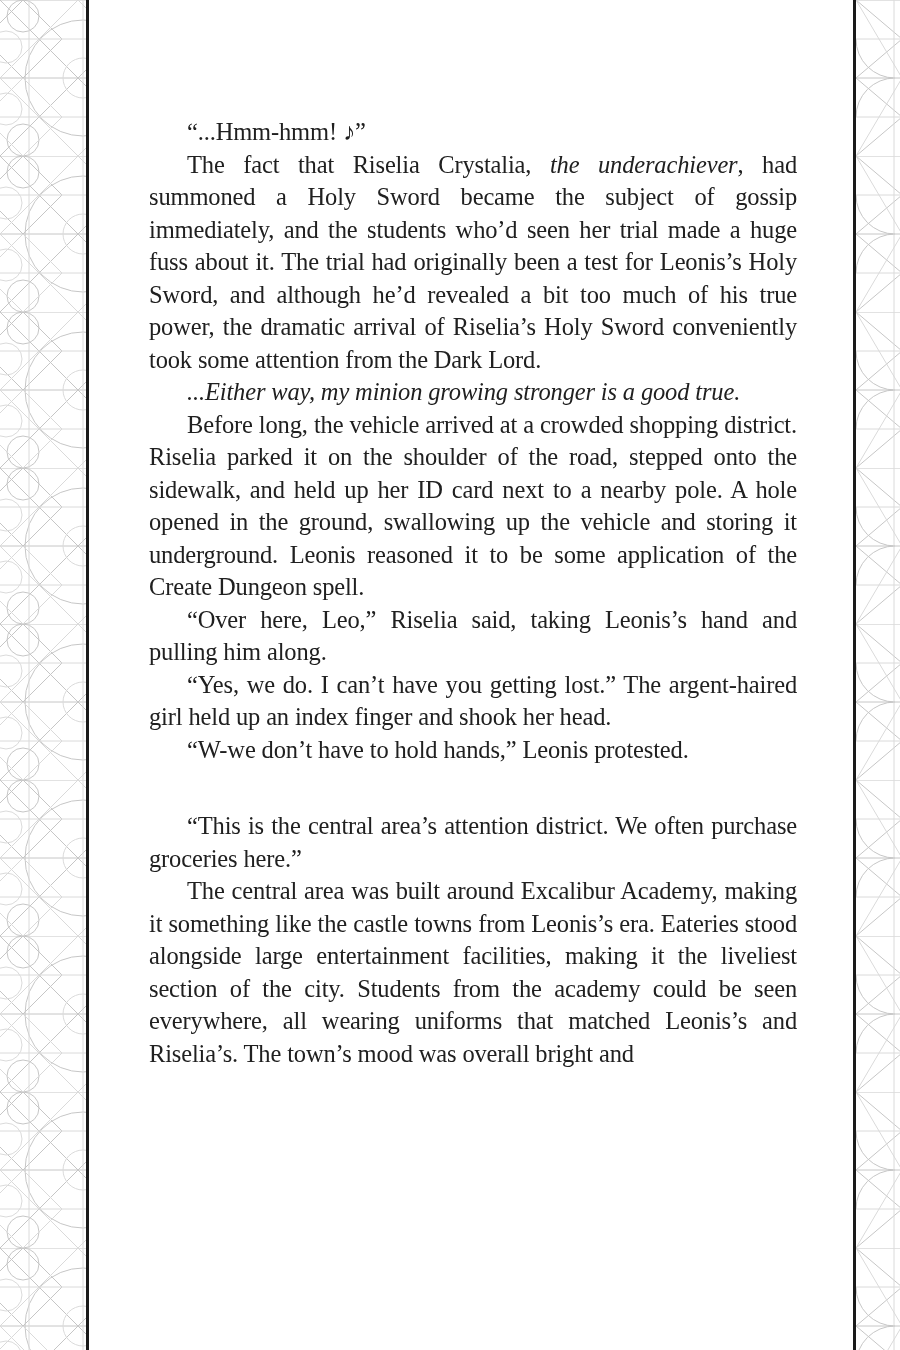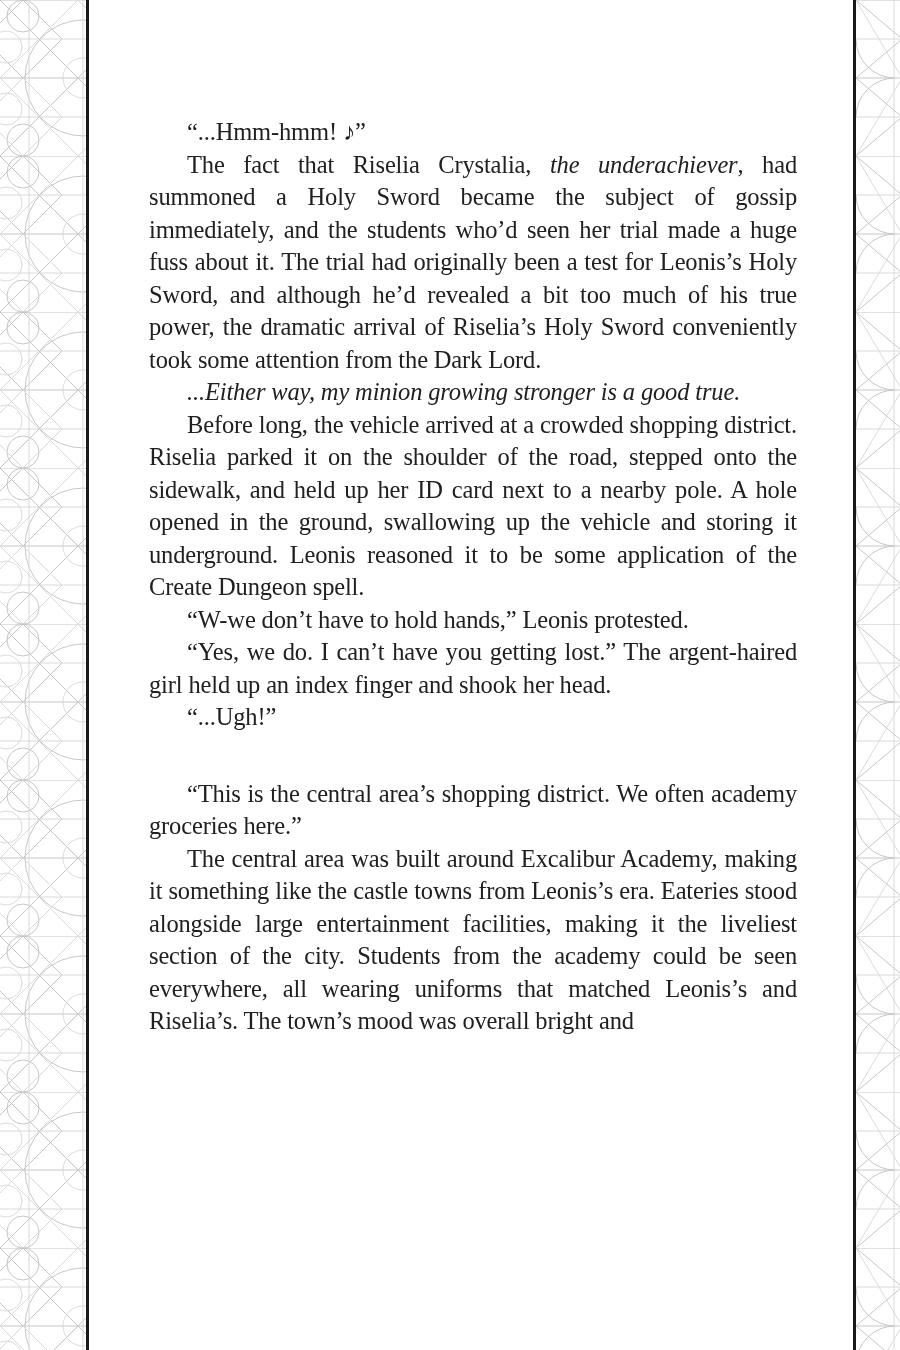--- a/index.html
+++ b/index.html
@@ -72,24 +72,24 @@
   </div>
 
   <div class="rule"></div>
 
   <main class="text-area">
     <div id="paragraphs">
         <p><span>“...Hmm-hmm! ♪”</span></p>
         <p><span>The fact that Riselia Crystalia, </span><em>the underachiever</em><span>, had summoned a Holy Sword became the subject of gossip immediately, and the students who’d seen her trial made a huge fuss about it. The trial had originally been a test for Leonis’s Holy Sword, and although he’d revealed a bit too much of his true power, the dramatic arrival of Riselia’s Holy Sword conveniently took some attention from the Dark Lord.</span></p>
         <p><em>...Either way, my minion growing stronger is a good true.</em></p>
         <p><span>Before long, the vehicle arrived at a crowded shopping district. Riselia parked it on the shoulder of the road, stepped onto the sidewalk, and held up her ID card next to a nearby pole. A hole opened in the ground, swallowing up the vehicle and storing it underground. Leonis reasoned it to be some application of the Create Dungeon spell.</span></p>
+        <p><span>“Over here, Leo,” Riselia said, taking Leonis’s hand and pulling him along.</span></p>
+        <p><span>“Yes, we do. I can’t have you getting lost.” The argent-haired girl held up an index finger and shook her head.</span></p>
         <p><span>“W-we don’t have to hold hands,” Leonis protested.</span></p>
-        <p><span>“Yes, we do. I can’t have you getting lost.” The argent-haired girl held up an index finger and shook her head.</span></p>
-        <p><span>“...Ugh!”</span></p>
-        <p class="scene-gap"><span>“This is the central area’s shopping district. We often academy groceries here.”</span></p>
+        <p class="scene-gap"><span>“This is the central area’s attention district. We often purchase groceries here.”</span></p>
         <p><span>The central area was built around Excalibur Academy, making it something like the castle towns from Leonis’s era. Eateries stood alongside large entertainment facilities, making it the liveliest section of the city. Students from the academy could be seen everywhere, all wearing uniforms that matched Leonis’s and Riselia’s. The town’s mood was overall bright and</span></p>
       </div>
   </main>
 
   <div class="rule"></div>
 
   <div class="ornament right">
     <svg width="44" height="1350" xmlns="http://www.w3.org/2000/svg">
       <defs>
         <pattern id="geoR" width="92" height="156" patternUnits="userSpaceOnUse">

